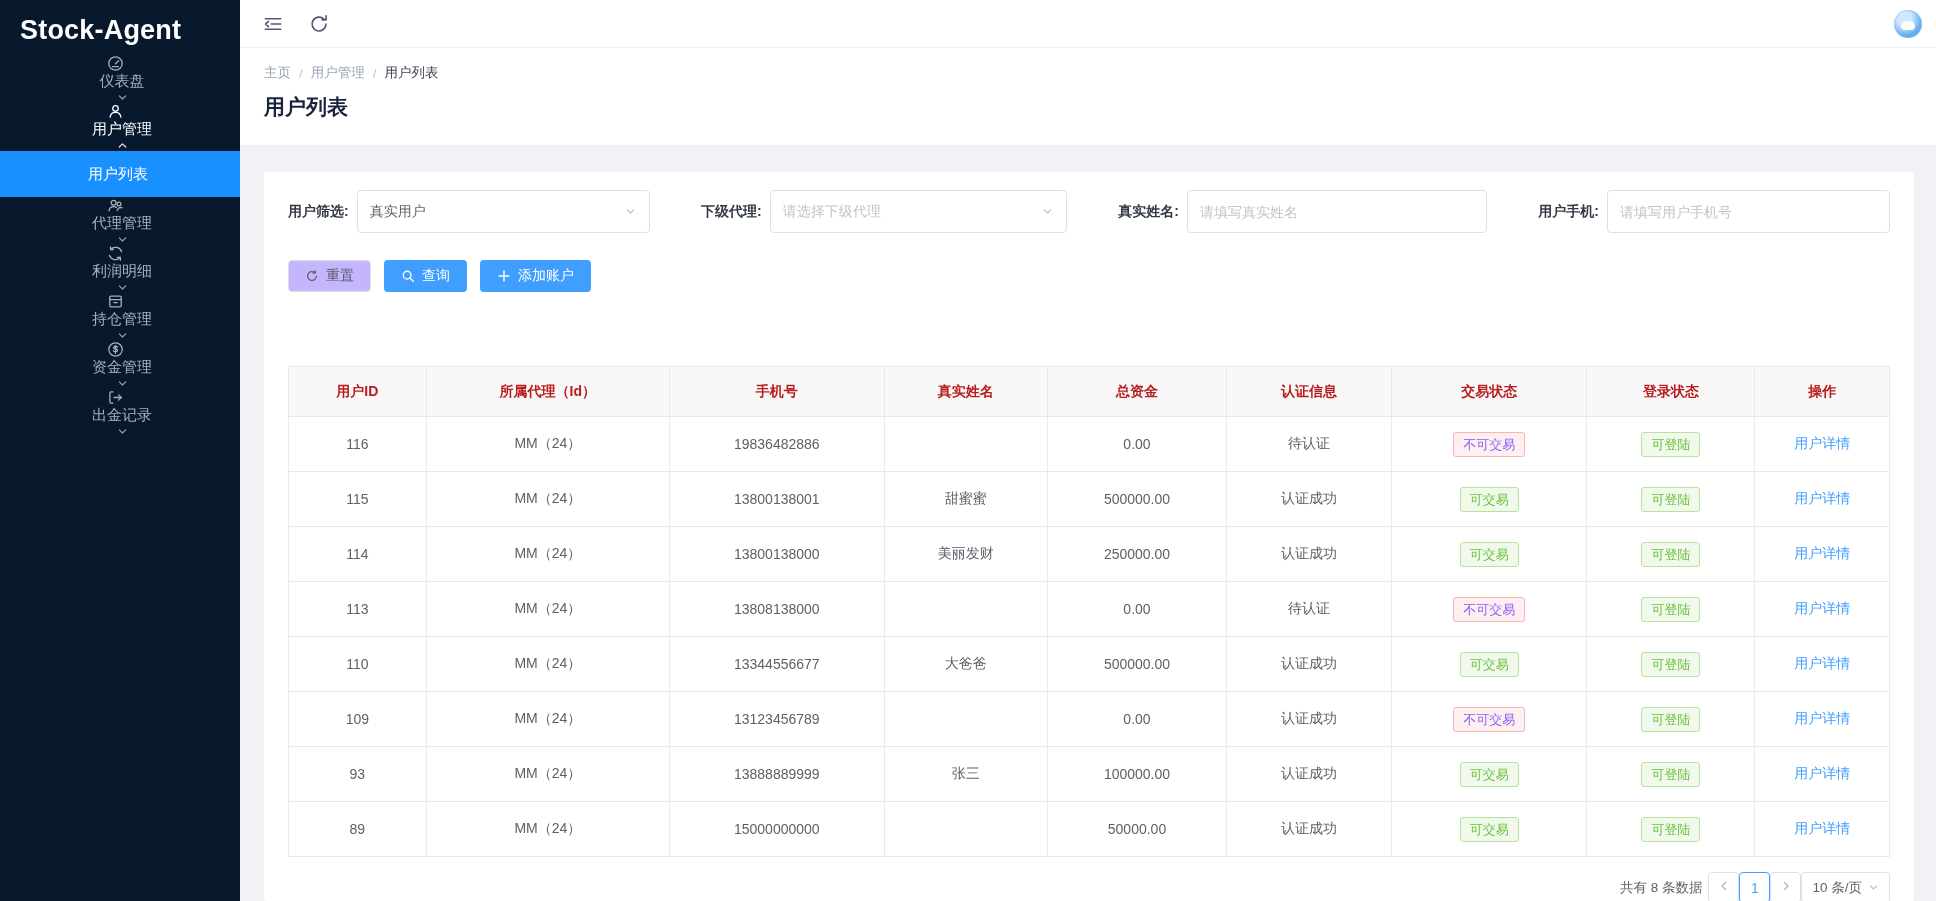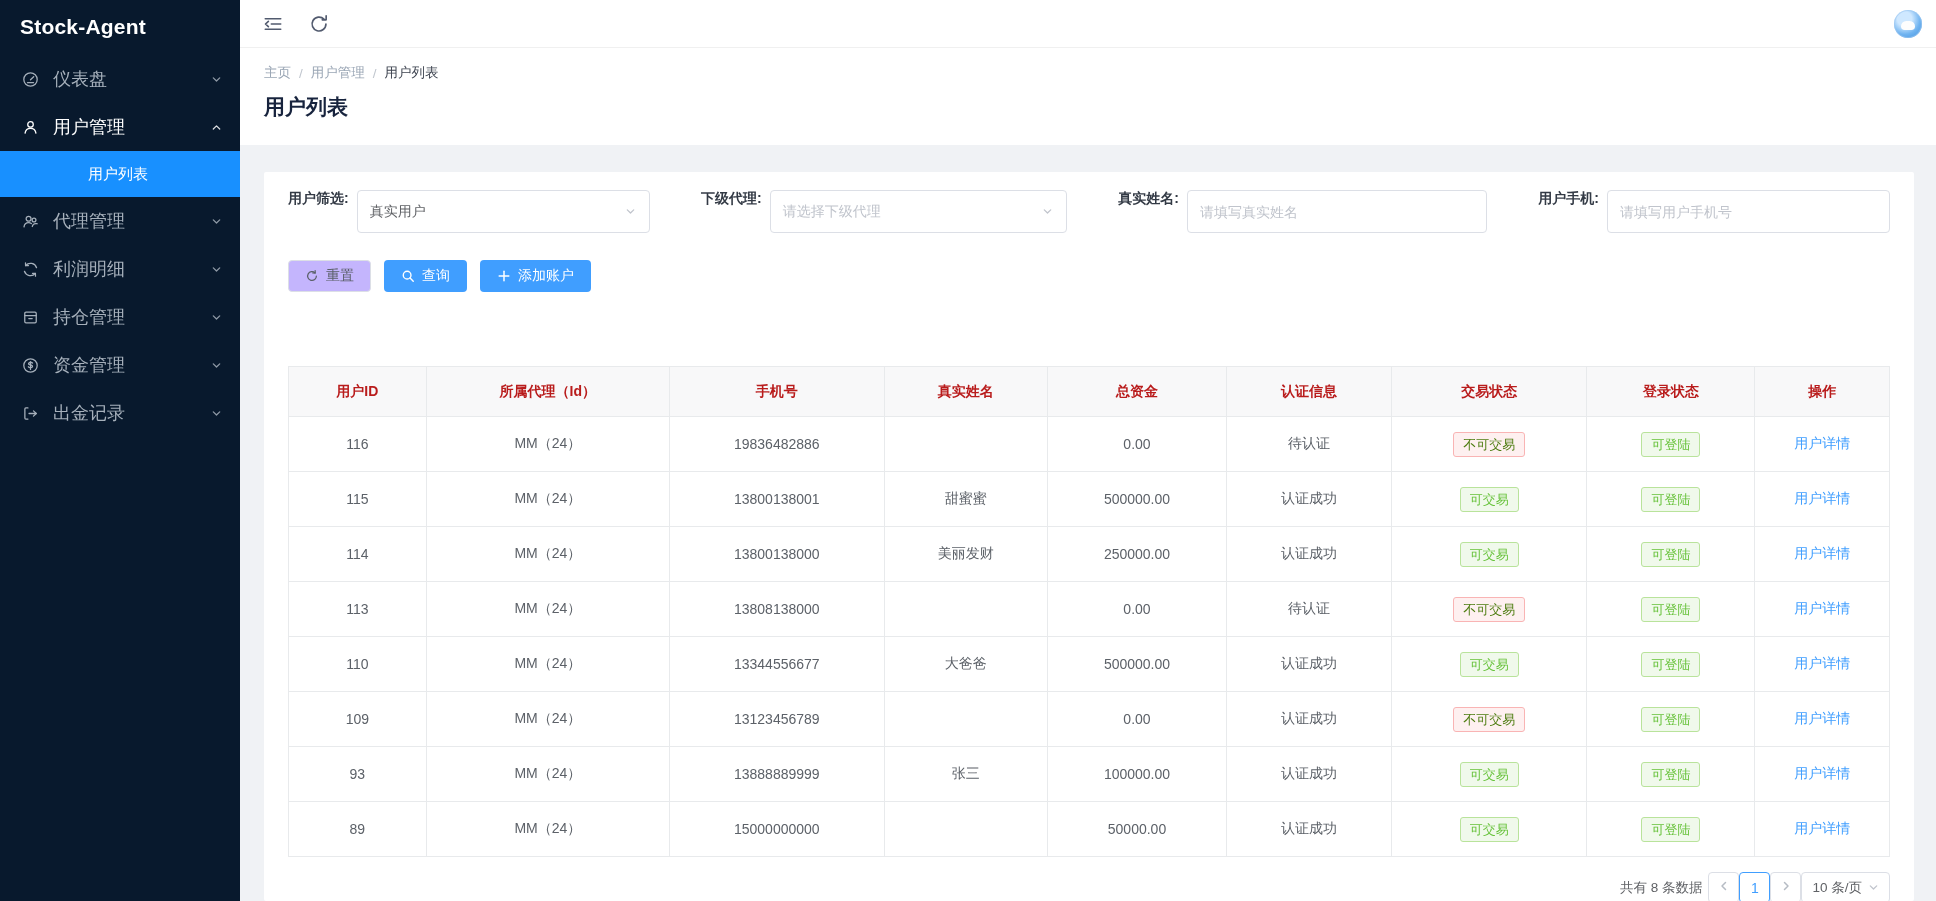--- a/index.html
+++ b/index.html
@@ -1,22 +1,22 @@
 <!DOCTYPE html>
 <html><head>
 <meta charset="utf-8">
 <style>
   * { margin:0; padding:0; box-sizing:border-box; }
   html,body { width:1936px; height:901px; overflow:hidden; font-family:"Liberation Sans",sans-serif; }
   .app { position:absolute; inset:0; display:flex; background:#f0f2f5; }
 
   
   .sidebar { width:240px; flex:none; background:#08192d; color:#a6b0bb; height:100%; }
-  .logo { color:#fff; font-size:21px; font-weight:bold; padding:15px 0 0 20px; height:55px; letter-spacing:.2px; }
-  .menu-item { height:48px; display:flex; align-items:center; padding:0 18px 0 22px; font-size:18px; cursor:pointer; }
+  .logo { color:#fff; font-size:27px; font-weight:bold; padding:15px 0 0 20px; height:55px; letter-spacing:.2px; }
+  .menu-item { height:48px; display:flex; align-items:center; padding:0 18px 0 22px; font-size:15px; cursor:pointer;flex-direction:column; }
   .menu-item .mi-icon { width:17px; height:17px; display:inline-flex; margin-right:14px; flex:none; }
   .menu-item .mi-icon svg { width:17px; height:17px; }
   .menu-item .mi-label { flex:1; }
   .menu-item .mi-chev { width:11px; height:11px; display:inline-flex; opacity:.85; }
   .menu-item.parent-active { color:#fff; }
   .submenu-item { height:46px; display:flex; align-items:center; padding-left:88px; font-size:15px; cursor:pointer; color:#a6b0bb; }
   .submenu-item.active { background:#1890ff; color:#fff; }
 
   
   .main { flex:1; min-width:0; display:flex; flex-direction:column; background:#fff; }
@@ -33,21 +33,21 @@
   .breadcrumb { font-size:13.5px; color:#9aa6b5; display:flex; gap:8px; align-items:center; }
   .breadcrumb .bc-sep { color:#c0c6ce; }
   .breadcrumb .bc-item.last { color:#3e4450; }
   .page-title { font-size:21px; font-weight:bold; color:#17233d; margin-top:11px; }
 
   .content { flex:1; background:#f0f2f5; padding:27px 22px 0 24px; overflow:hidden; }
   .card { background:#fff; border-radius:2px; height:100%; padding:18px 24px 0; }
 
   
   .filter-row { display:flex; justify-content:space-between; align-items:center; }
-  .fgroup { display:flex; }
+  .fgroup { display:flex; align-items:center; }
   .flabel { font-size:14px; font-weight:bold; color:#333a45; margin-right:8px; white-space:nowrap; }
   .fselect, .finput { height:43px; border:1px solid #dcdfe6; border-radius:4px; background:#fff; display:flex; align-items:center; padding:0 12px; font-size:14px; }
   .fselect { justify-content:space-between; cursor:pointer; }
   .fselect .fval { color:#606266; }
   .fselect .fval.placeholder { color:#c0c4cc; }
   .fselect .fchev { color:#c0c4cc; width:12px; height:12px; display:inline-flex; }
   input.finput { color:#606266; width:100%; outline:none; }
   input.finput::placeholder { color:#c0c4cc; }
 
   
@@ -58,21 +58,21 @@
   .btn.plain { background:#c4b5fd; border-color:#dcdfe6; color:#5a6068; }
   .btn.primary { background:#409eff; color:#fff; }
 
   
   .tbl-wrap { margin-top:74px; }
   table.grid { width:100%; border-collapse:collapse; table-layout:fixed; }
   table.grid th, table.grid td { border:1px solid #e8eaec; text-align:center; font-weight:normal; }
   table.grid th { height:50px; background:#f8f8f9; color:#b91c1c; font-size:14px; font-weight:bold; }
   table.grid td { height:55px; color:#5c6168; font-size:14px; }
   .badge { display:inline-block; font-size:13px; line-height:1; padding:5px 9px; border-radius:3px; border:1px solid transparent; }
-  .badge.danger { color:#4d7c0f; background:#fef0f0; border-color:#f9b4b4; }
+  .badge.danger { color:#8b5cf6; background:#fef0f0; border-color:#f9b4b4; }
   .badge.success { color:#67c23a; background:#f0f9eb; border-color:#b9e39b; }
   a.detail-link { color:#409eff; text-decoration:none; cursor:pointer; }
 
   
   .pager { margin-top:15px; display:flex; justify-content:flex-end; align-items:center; padding-bottom:6px; }
   .pg-total { font-size:13.5px; color:#606266; margin-right:6px; }
   .pg-btn { width:31px; height:31px; border:1px solid #dcdfe6; background:#fff; border-radius:4px; display:inline-flex; align-items:center; justify-content:center; color:#b6bcc4; cursor:pointer; font-family:inherit; }
   .pg-btn svg { width:12px; height:12px; }
   .pg-btn.pg-page { color:#409eff; border-color:#409eff; font-size:14px; }
   .pg-size { height:31px; border:1px solid #dcdfe6; border-radius:4px; background:#fff; display:inline-flex; align-items:center; gap:6px; padding:0 10px; font-size:13.5px; color:#606266; cursor:pointer; }

